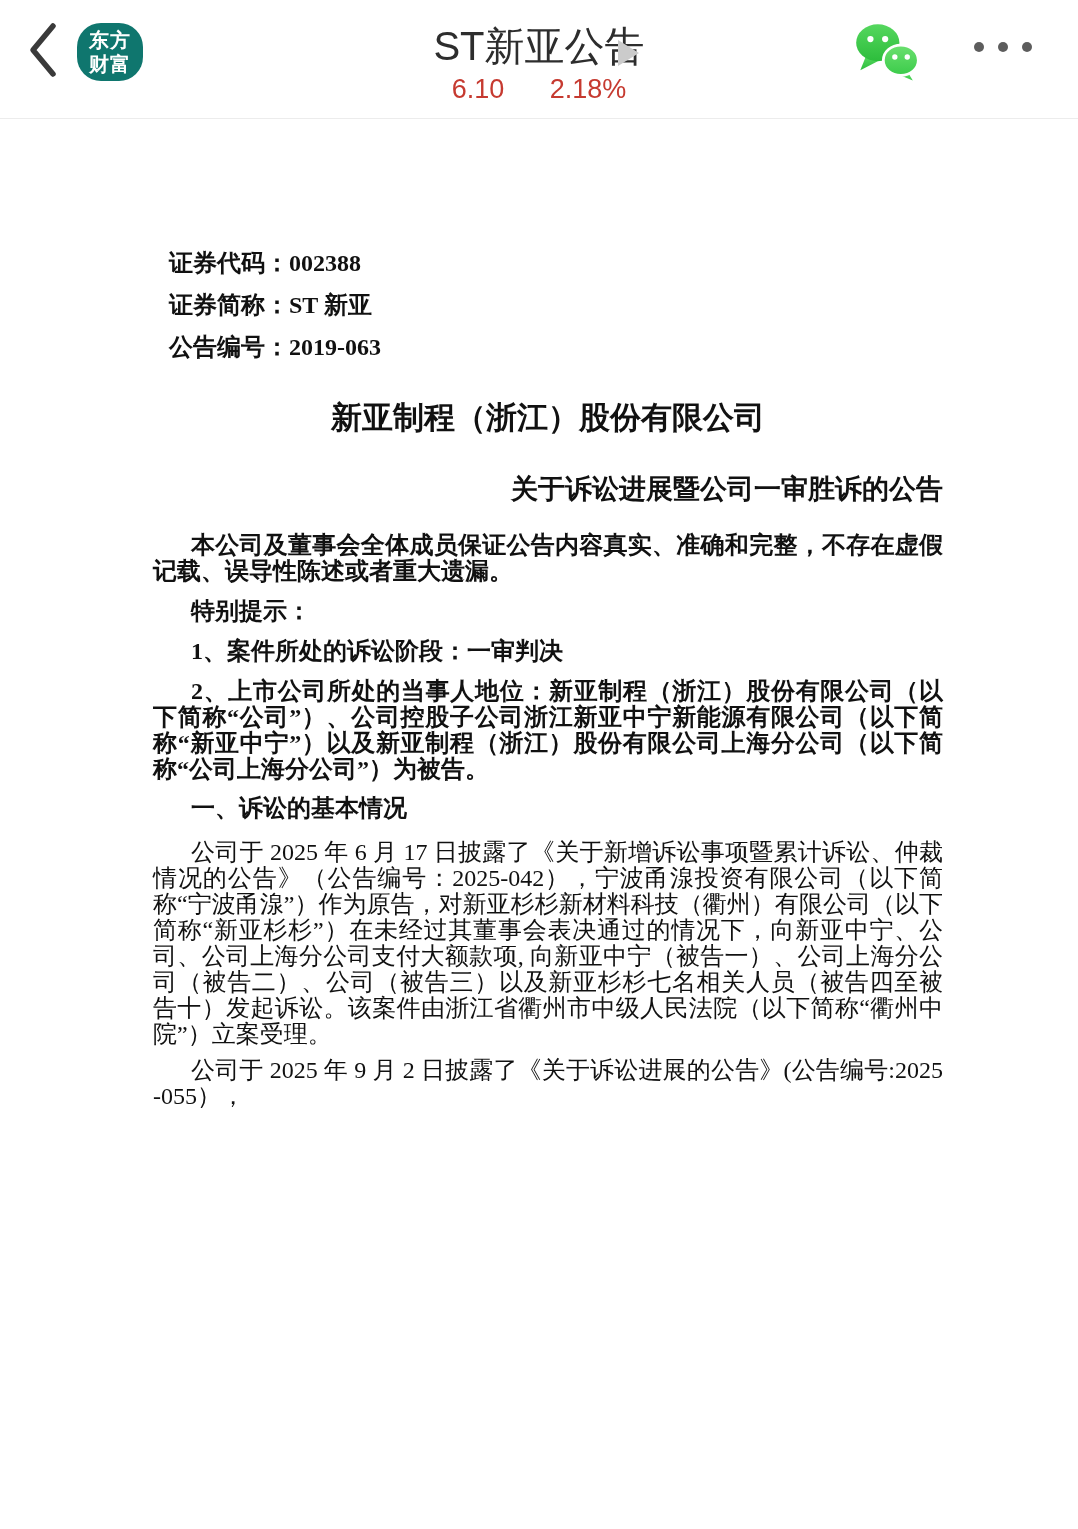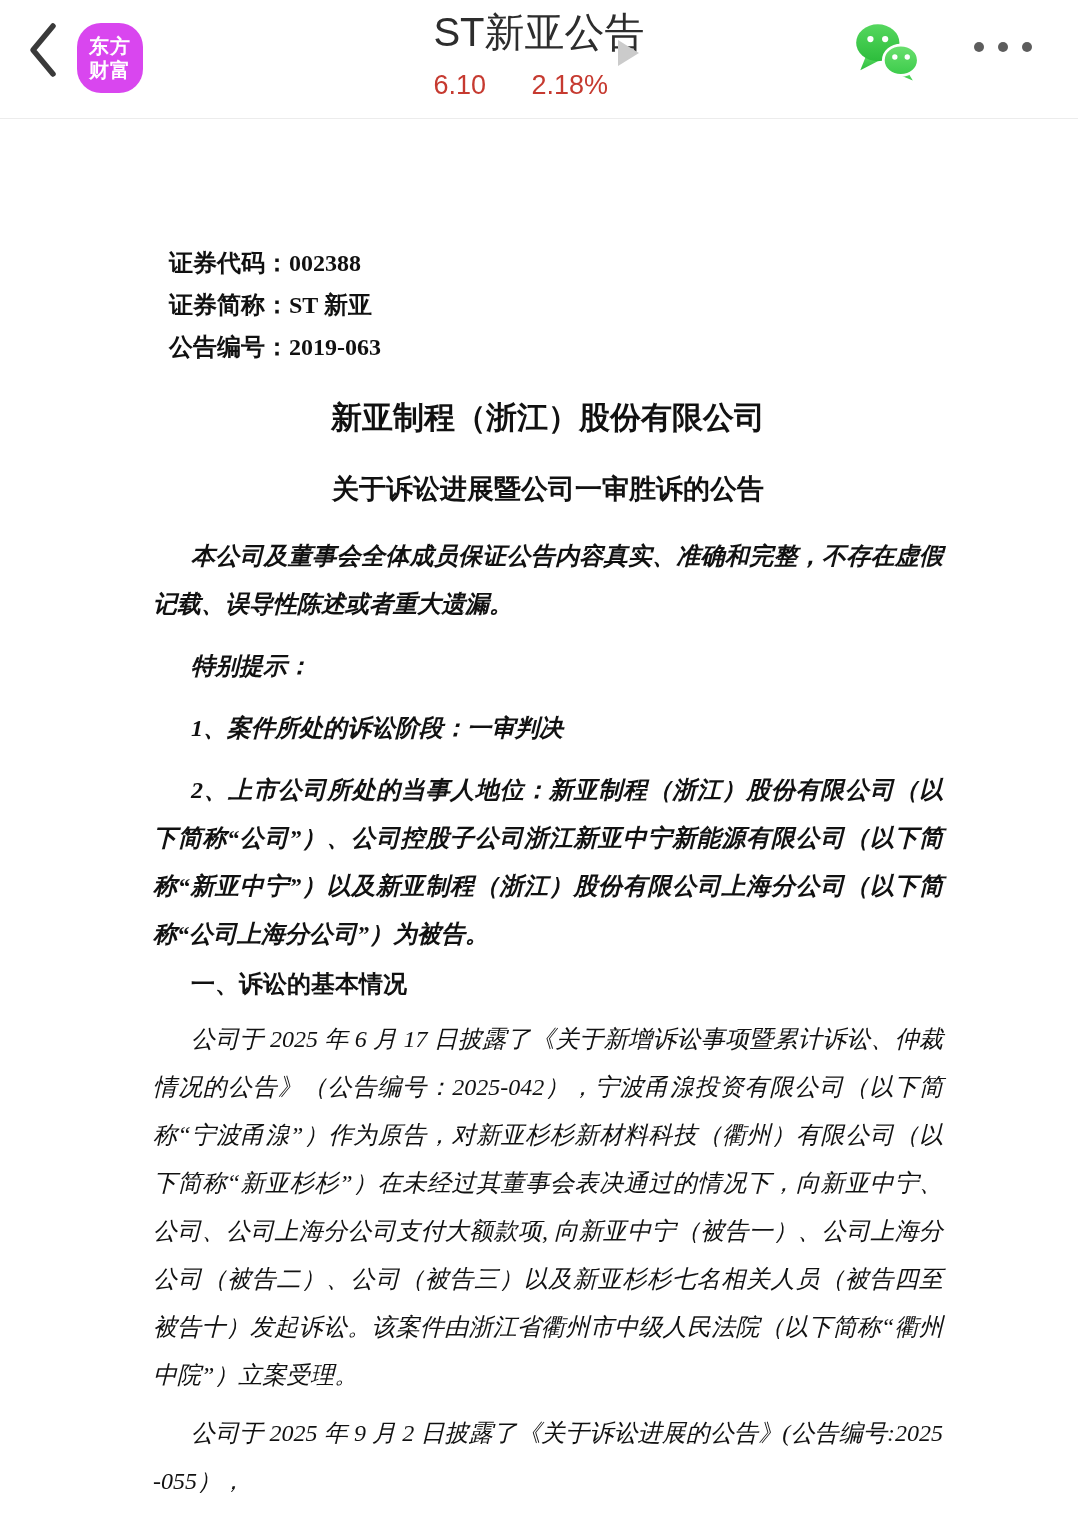--- a/index.html
+++ b/index.html
@@ -1,41 +1,41 @@
 <!DOCTYPE html>
 <html><head>
 <meta charset="utf-8">
 <style>
   html,body{margin:0;padding:0;background:#fff;width:1078px;height:1529px;overflow:hidden;}
   body{font-family:"Liberation Sans","DejaVu Sans",sans-serif;}
 
   
   .topbar{position:relative;height:118px;background:#fff;border-bottom:1px solid #ececec;}
   .back-btn{position:absolute;left:20px;top:18px;width:46px;height:66px;background:none;border:none;padding:0;cursor:pointer;}
-  .app-logo{position:absolute;left:77px;top:23px;width:66px;height:70px;background:#d946ef;border-radius:24px;
+  .app-logo{position:absolute;left:77px;top:23px;width:66px;height:58px;background:#0f766e;border-radius:24px;
             display:flex;flex-direction:column;align-items:center;justify-content:center;cursor:pointer;}
   .app-logo span{color:#fff;font-weight:bold;font-size:20px;line-height:24px;letter-spacing:1px;}
-  .topbar-center{position:absolute;left:50%;top:7px;transform:translateX(-50%);text-align:left;cursor:pointer;}
+  .topbar-center{position:absolute;left:50%;top:21px;transform:translateX(-50%);text-align:center;cursor:pointer;}
   .stock-title{font-size:40px;line-height:50px;color:#2d2d2d;font-weight:400;margin:0;white-space:nowrap;}
-  .stock-quote{margin-top:13px;font-size:27px;color:#c63a30;}
+  .stock-quote{margin-top:3px;font-size:27px;color:#c63a30;}
   .stock-quote .chg{margin-left:38px;}
   .play-btn{position:absolute;left:618px;top:40px;background:none;border:none;padding:0;cursor:pointer;}
   .play-tri{display:block;width:0;height:0;border-left:21px solid #cbcbcb;border-top:13px solid transparent;border-bottom:13px solid transparent;}
   .wechat-btn{position:absolute;left:852px;top:20px;background:none;border:none;padding:0;cursor:pointer;}
   .more-btn{position:absolute;left:974px;top:42px;background:none;border:none;padding:0;cursor:pointer;display:flex;gap:14px;align-items:center;}
   .dot{width:10px;height:10px;border-radius:50%;background:#5d5d5d;display:block;}
 
   
   .doc{padding:123px 135px 40px 153px;color:#111;
        font-family:"Liberation Serif","DejaVu Serif",serif;}
   .meta-row{display:flex;justify-content:space-between;font-weight:bold;font-size:24px;line-height:42px;
             padding:0 44px 0 16px;flex-direction:column;}
   .doc-title{text-align:center;font-size:31px;font-weight:bold;margin:28px 0 16px;line-height:44px;}
-  .doc-subtitle{text-align:center;font-size:27px;font-weight:bold;margin:27px 0 0;line-height:44px;}
-  .para{font-size:24px;line-height:48px;text-indent:38px;margin:14px 0 0;text-align:justify;word-break:break-all;font-style:italic;}
+  .doc-subtitle{text-align:right;font-size:27px;font-weight:bold;margin:27px 0 0;line-height:44px;}
+  .para{font-size:24px;line-height:26px;text-indent:38px;margin:14px 0 0;text-align:justify;word-break:break-all;}
   .para.bold{font-weight:bold;}
   .para.first{margin-top:21px;}
   .section-heading{font-size:24px;font-weight:bold;text-indent:38px;margin:5px 0 0;line-height:42px;}
   .para.tight{margin-top:10px;}
 </style>
 </head>
 <body>
 
 <div class="app">
 

